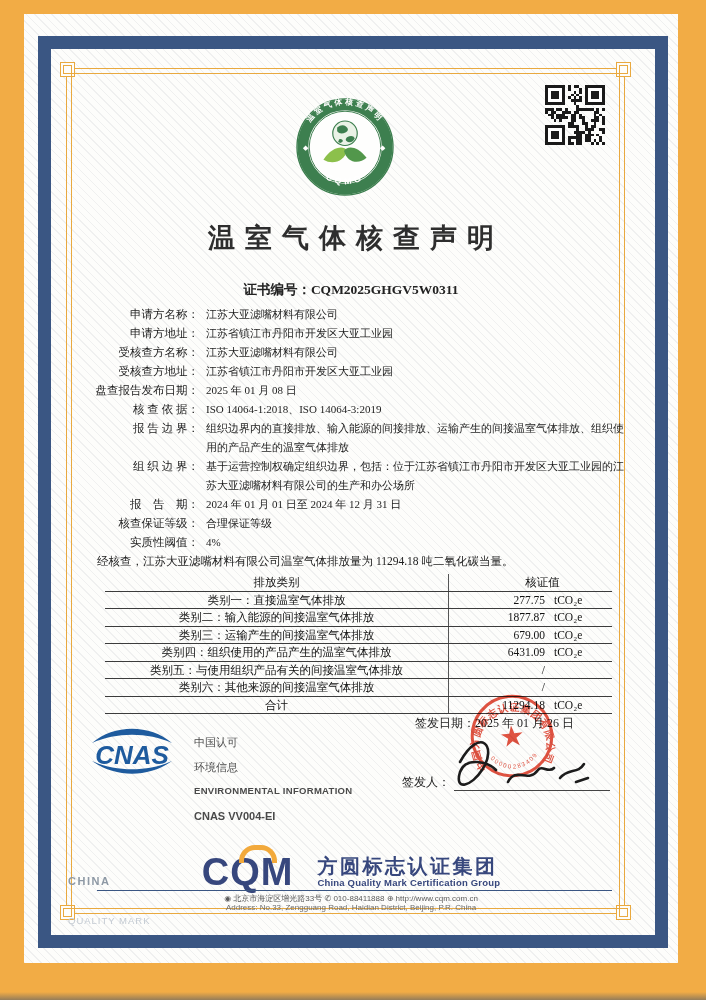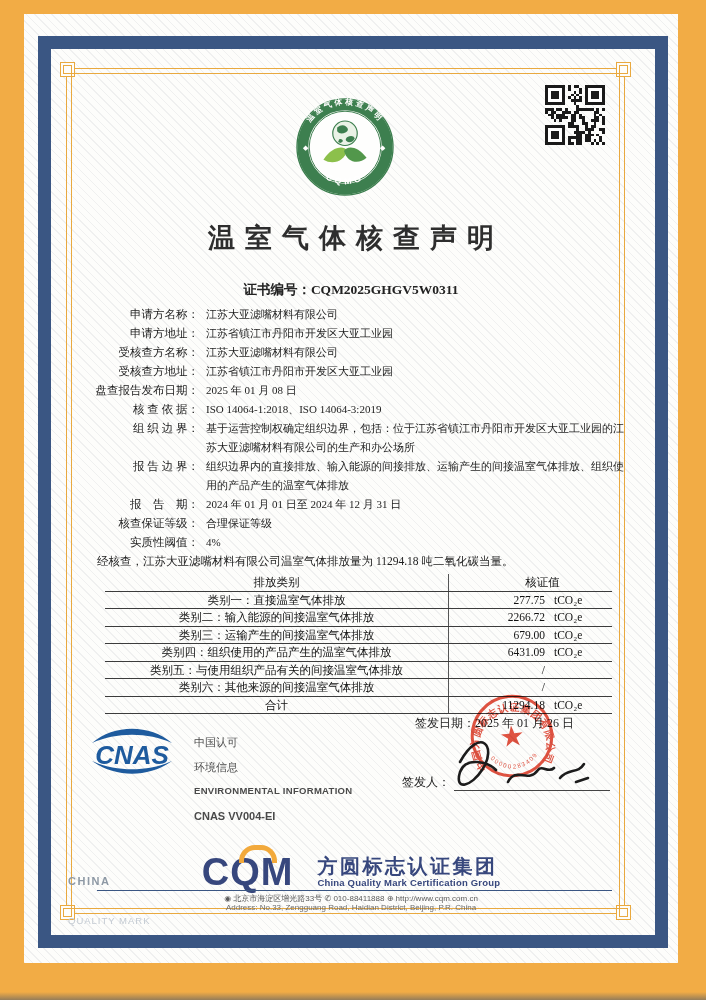--- a/index.html
+++ b/index.html
@@ -287,27 +287,27 @@
             <div class="flabel">盘查报告发布日期：</div>
             <div class="fvalue">2025 年 01 月 08 日</div>
           </div>
 
           <div class="frow">
             <div class="flabel">核 查 依 据：</div>
             <div class="fvalue">ISO 14064-1:2018、ISO 14064-3:2019</div>
           </div>
 
           <div class="frow">
+            <div class="flabel">报 告 边 界：</div>
+            <div class="fvalue">组织边界内的直接排放、输入能源的间接排放、运输产生的间接温室气体排放、组织使用的产品产生的温室气体排放</div>
+          </div>
+
+          <div class="frow">
             <div class="flabel">组 织 边 界：</div>
             <div class="fvalue">基于运营控制权确定组织边界，包括：位于江苏省镇江市丹阳市开发区大亚工业园的江苏大亚滤嘴材料有限公司的生产和办公场所</div>
-          </div>
-
-          <div class="frow">
-            <div class="flabel">报 告 边 界：</div>
-            <div class="fvalue">组织边界内的直接排放、输入能源的间接排放、运输产生的间接温室气体排放、组织使用的产品产生的温室气体排放</div>
           </div>
 
           <div class="frow">
             <div class="flabel">报　告　期：</div>
             <div class="fvalue">2024 年 01 月 01 日至 2024 年 12 月 31 日</div>
           </div>
 
           <div class="frow">
             <div class="flabel">核查保证等级：</div>
             <div class="fvalue">合理保证等级</div>
@@ -331,21 +331,21 @@
               <div class="c1">类别一：直接温室气体排放</div>
               <div class="c2">
                 <span class="num">277.75</span>
                 <span class="unit">tCO₂e</span>
               </div>
             </div>
 
             <div class="vrow">
               <div class="c1">类别二：输入能源的间接温室气体排放</div>
               <div class="c2">
-                <span class="num">2266.72</span>
+                <span class="num">1877.87</span>
                 <span class="unit">tCO₂e</span>
               </div>
             </div>
 
             <div class="vrow">
               <div class="c1">类别三：运输产生的间接温室气体排放</div>
               <div class="c2">
                 <span class="num">679.00</span>
                 <span class="unit">tCO₂e</span>
               </div>

